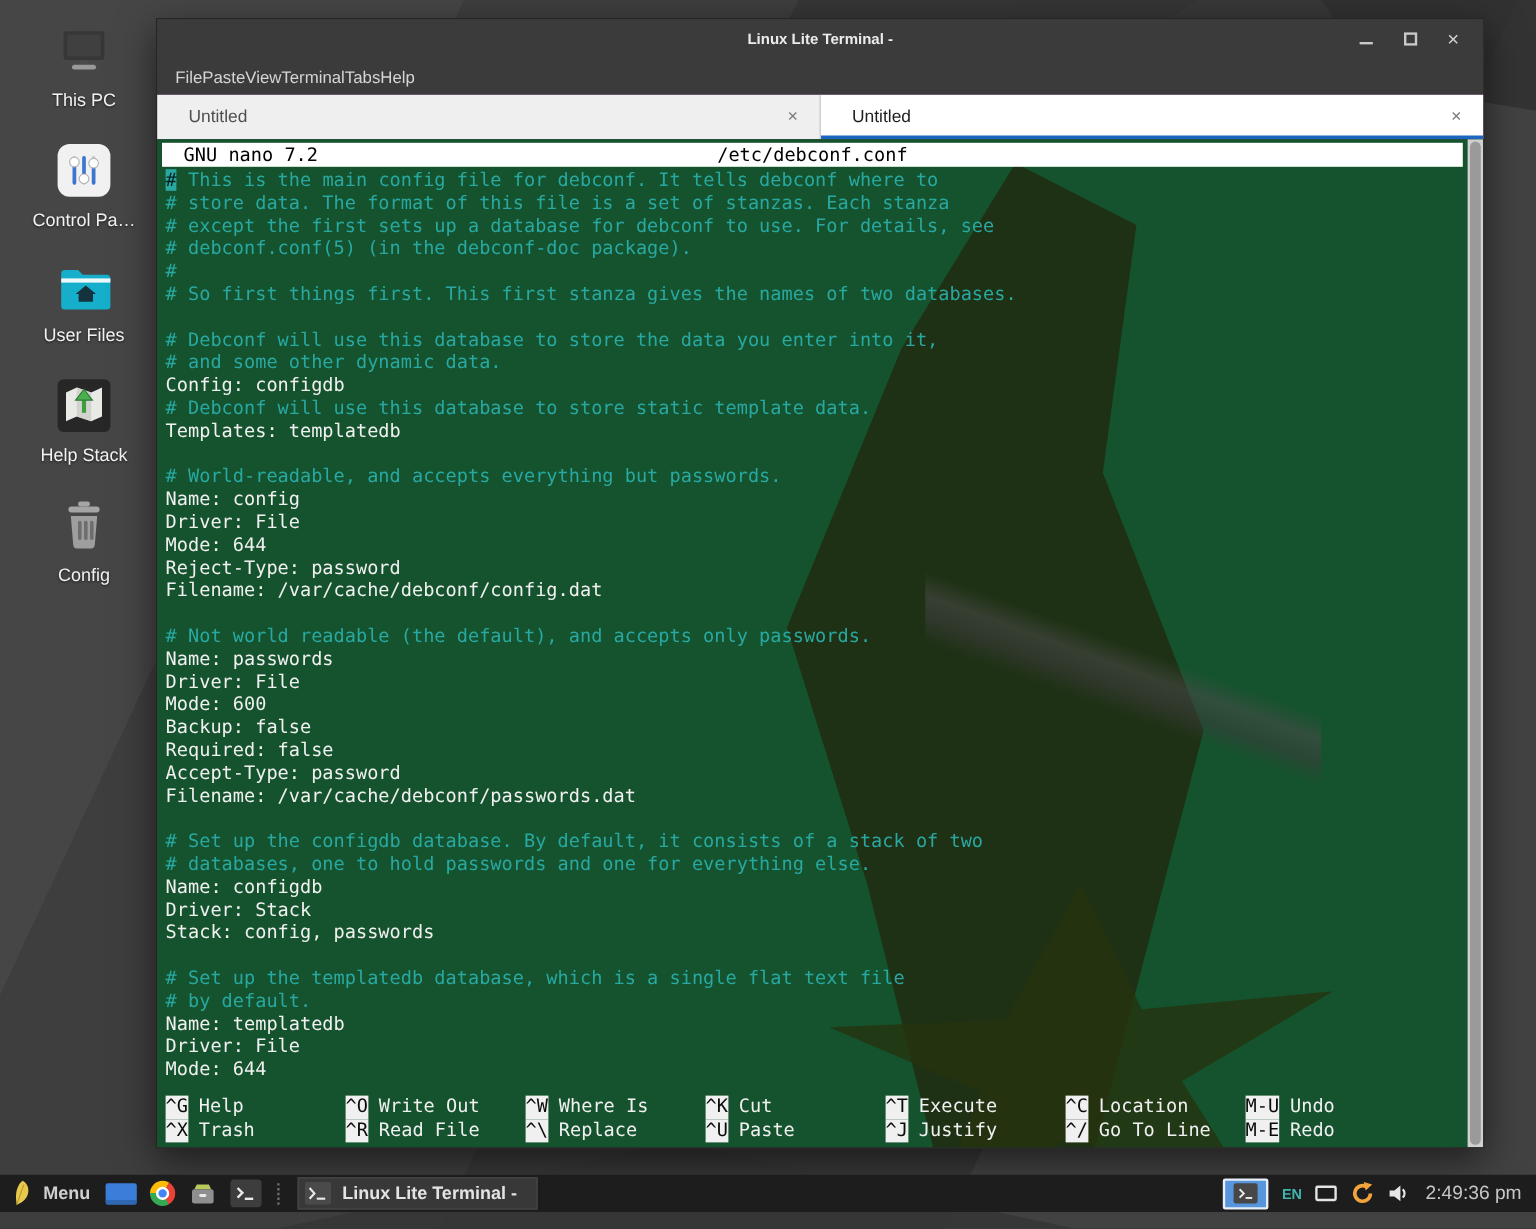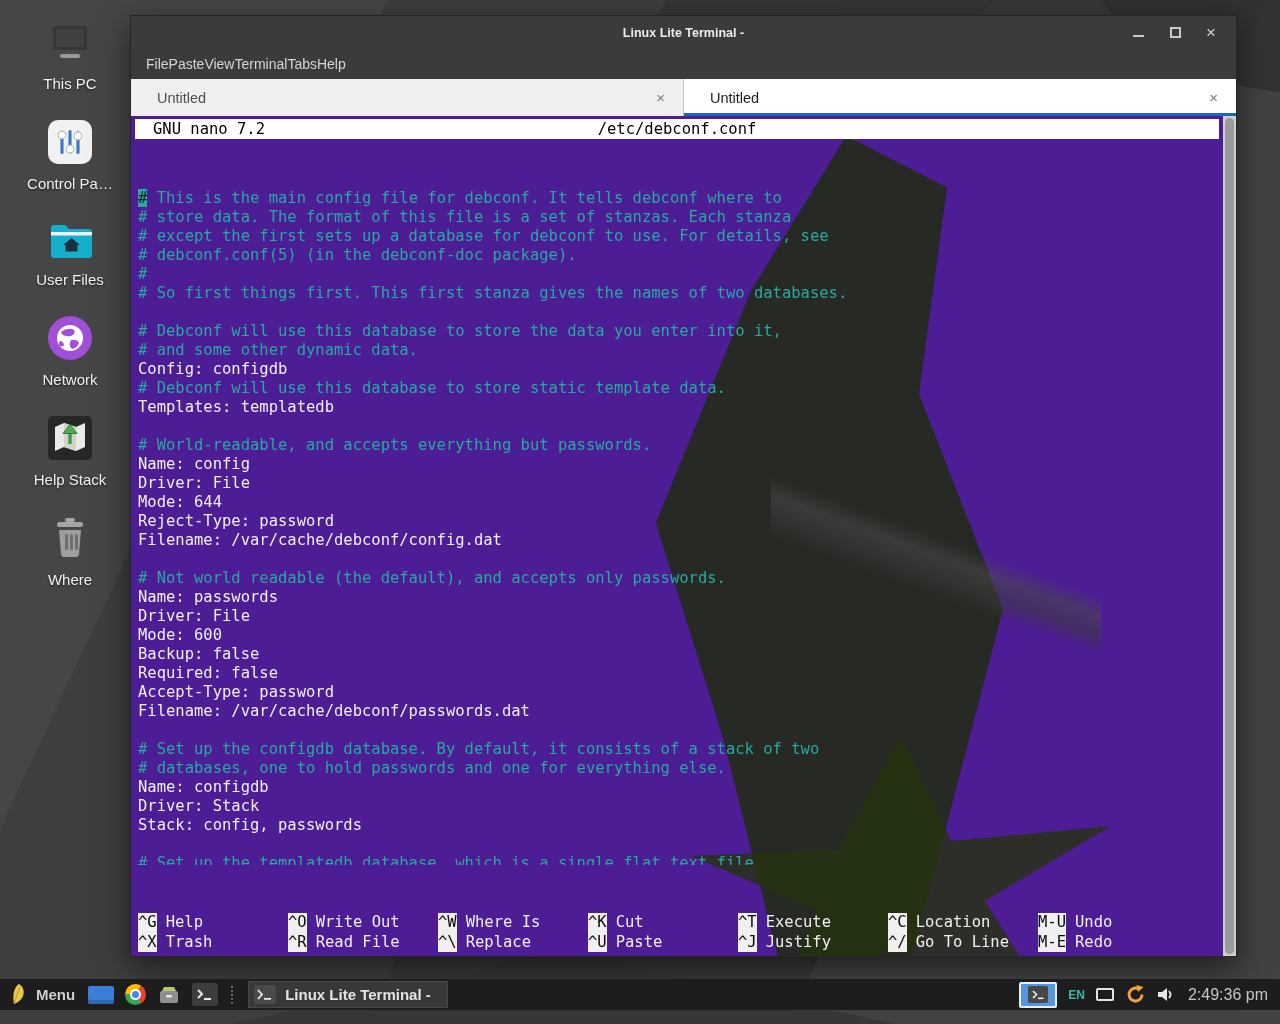--- a/index.html
+++ b/index.html
@@ -31,22 +31,22 @@
   .menubar { height:30px; display:flex; align-items:center; padding-left:15px;
              color:#d5d5d5; font-size:14px; background:#3b3b3b; }
   .mitem { cursor:pointer; }
 
   .tabbar { height:37px; display:flex; background:#701a75; }
   .tab { flex:1; display:flex; align-items:center; padding:0 18px 0 26px; font-size:14.5px; cursor:pointer; }
   .tab.inactive { background:#efefef; color:#4f4f4f; border-right:1px solid #c2c2c2; }
   .tab.active { background:#ffffff; color:#1d1d1d; box-shadow:inset 0 -3px 0 #1b66c0; }
   .tab .tx { margin-left:auto; color:#7c7c7c; font-size:15px; cursor:pointer; }
 
-  .termwrap { flex:1; position:relative; background:#4c1d95; overflow:hidden;
-              display:flex; flex-direction:column; padding:3px 17px 2px 4px;gap:48px; }
+  .termwrap { flex:1; position:relative; background:#14532d; overflow:hidden;
+              display:flex; flex-direction:column; padding:3px 17px 2px 4px; }
   .feather1 { position:absolute; left:480px; top:20px; width:560px; height:860px; background:#202b10;
               clip-path:polygon(42% 0,60% 6%,55% 30%,70% 55%,52% 100%,30% 96%,20% 70%,8% 45%,25% 18%); opacity:.85; z-index:0; }
   .feather2 { position:absolute; left:560px; top:620px; width:420px; height:300px; background:#26330f;
               clip-path:polygon(50% 0,62% 35%,100% 30%,70% 55%,88% 95%,48% 70%,18% 100%,30% 58%,0 40%,35% 38%); opacity:.8; z-index:0; }
   .stem { position:absolute; left:640px; top:10px; width:330px; height:880px; z-index:0; opacity:.55;
           background:linear-gradient(200deg,transparent 47%,#4a4a4a 49%,#3c3c3c 51%,transparent 53%); }
   .scrollbar { position:absolute; top:0; right:0; bottom:0; width:13px; background:#d0d0d0; z-index:3; cursor:pointer; }
   .sthumb { position:absolute; left:2px; right:2px; top:2px; bottom:2px; background:#9a9a9a; border-radius:6px; }
   .nano-header { position:relative; height:20px; line-height:20px; background:#ffffff; color:#000;
                  font-family:"DejaVu Sans Mono", monospace; font-size:15.5px; z-index:2; }
@@ -135,53 +135,41 @@
             <path d="M6 10 Q6 7 9 7 H20 L24 11 H44 Q47 11 47 14 V37 Q47 40 44 40 H9 Q6 40 6 37 Z" fill="#15aecb"></path>
             <rect x="6" y="14" width="41" height="3.5" fill="#ffffff" opacity=".92"></rect>
             <path d="M26.5 20 L35 27 H32.5 V33.5 H20.5 V27 H18 Z" fill="#14333f"></path>
           </svg>
         </div>
         <div class="dlabel">User Files</div>
       </div>
       <div class="dicon">
         <div>
           <svg width="48" height="48" viewBox="0 0 48 48">
-            <circle cx="24" cy="24" r="22" fill="#a14fd8"></circle>
-            <circle cx="24" cy="24" r="13" fill="#ffffff"></circle>
-            <path d="M15 18 Q20 14 26 15 Q30 16 28 20 Q25 23 21 22 Q16 22 15 18 Z" fill="#a14fd8"></path>
-            <path d="M25 26 Q31 25 33 29 Q31 34 26 35 Q22 32 25 26 Z" fill="#a14fd8"></path>
-            <path d="M14 27 Q17 27 18 31 Q16 34 13 31 Q13 28 14 27 Z" fill="#a14fd8"></path>
-          </svg>
-        </div>
-        <div class="dlabel">Network</div>
-      </div>
-      <div class="dicon">
-        <div>
-          <svg width="48" height="48" viewBox="0 0 48 48">
             <rect x="2" y="2" width="44" height="44" rx="5" fill="#272727"></rect>
             <path d="M9 13 L18 9 L30 13 L39 9 V33 L30 37 L18 33 L9 37 Z" fill="#e9e9e6"></path>
             <path d="M18 9 V33 L30 37 V13 Z" fill="#d2d2cf"></path>
             <rect x="22.3" y="19" width="3.4" height="11" fill="#3d9e3d"></rect>
             <path d="M24 10.5 L31 19.5 H17 Z" fill="#4caf50" stroke="#2e7d32" stroke-width="1"></path>
           </svg>
         </div>
         <div class="dlabel">Help Stack</div>
       </div>
       <div class="dicon">
         <div>
           <svg width="48" height="48" viewBox="0 0 48 48">
             <rect x="19" y="4" width="10" height="4" rx="2" fill="#a5a5a5"></rect>
             <rect x="11" y="8" width="26" height="5" rx="2.5" fill="#a5a5a5"></rect>
             <path d="M13 16 H35 L33 40 Q32.8 43 29.8 43 H18.2 Q15.2 43 15 40 Z" fill="#9e9e9e"></path>
             <rect x="19" y="20" width="3" height="16" rx="1.5" fill="#6e6e6e"></rect>
             <rect x="24" y="20" width="3" height="16" rx="1.5" fill="#6e6e6e"></rect>
             <rect x="29" y="20" width="3" height="16" rx="1.5" fill="#6e6e6e"></rect>
           </svg>
         </div>
-        <div class="dlabel">Where</div>
+        <div class="dlabel">Config</div>
       </div>
     </div>
 
   <div class="window">
     <div class="titlebar">
       <div class="title">Linux Lite Terminal -</div>
       <div class="wbtns">
         <div class="wb wb-min"></div>
         <div class="wb wb-max"></div>
         <div class="wb wb-close">×</div>

